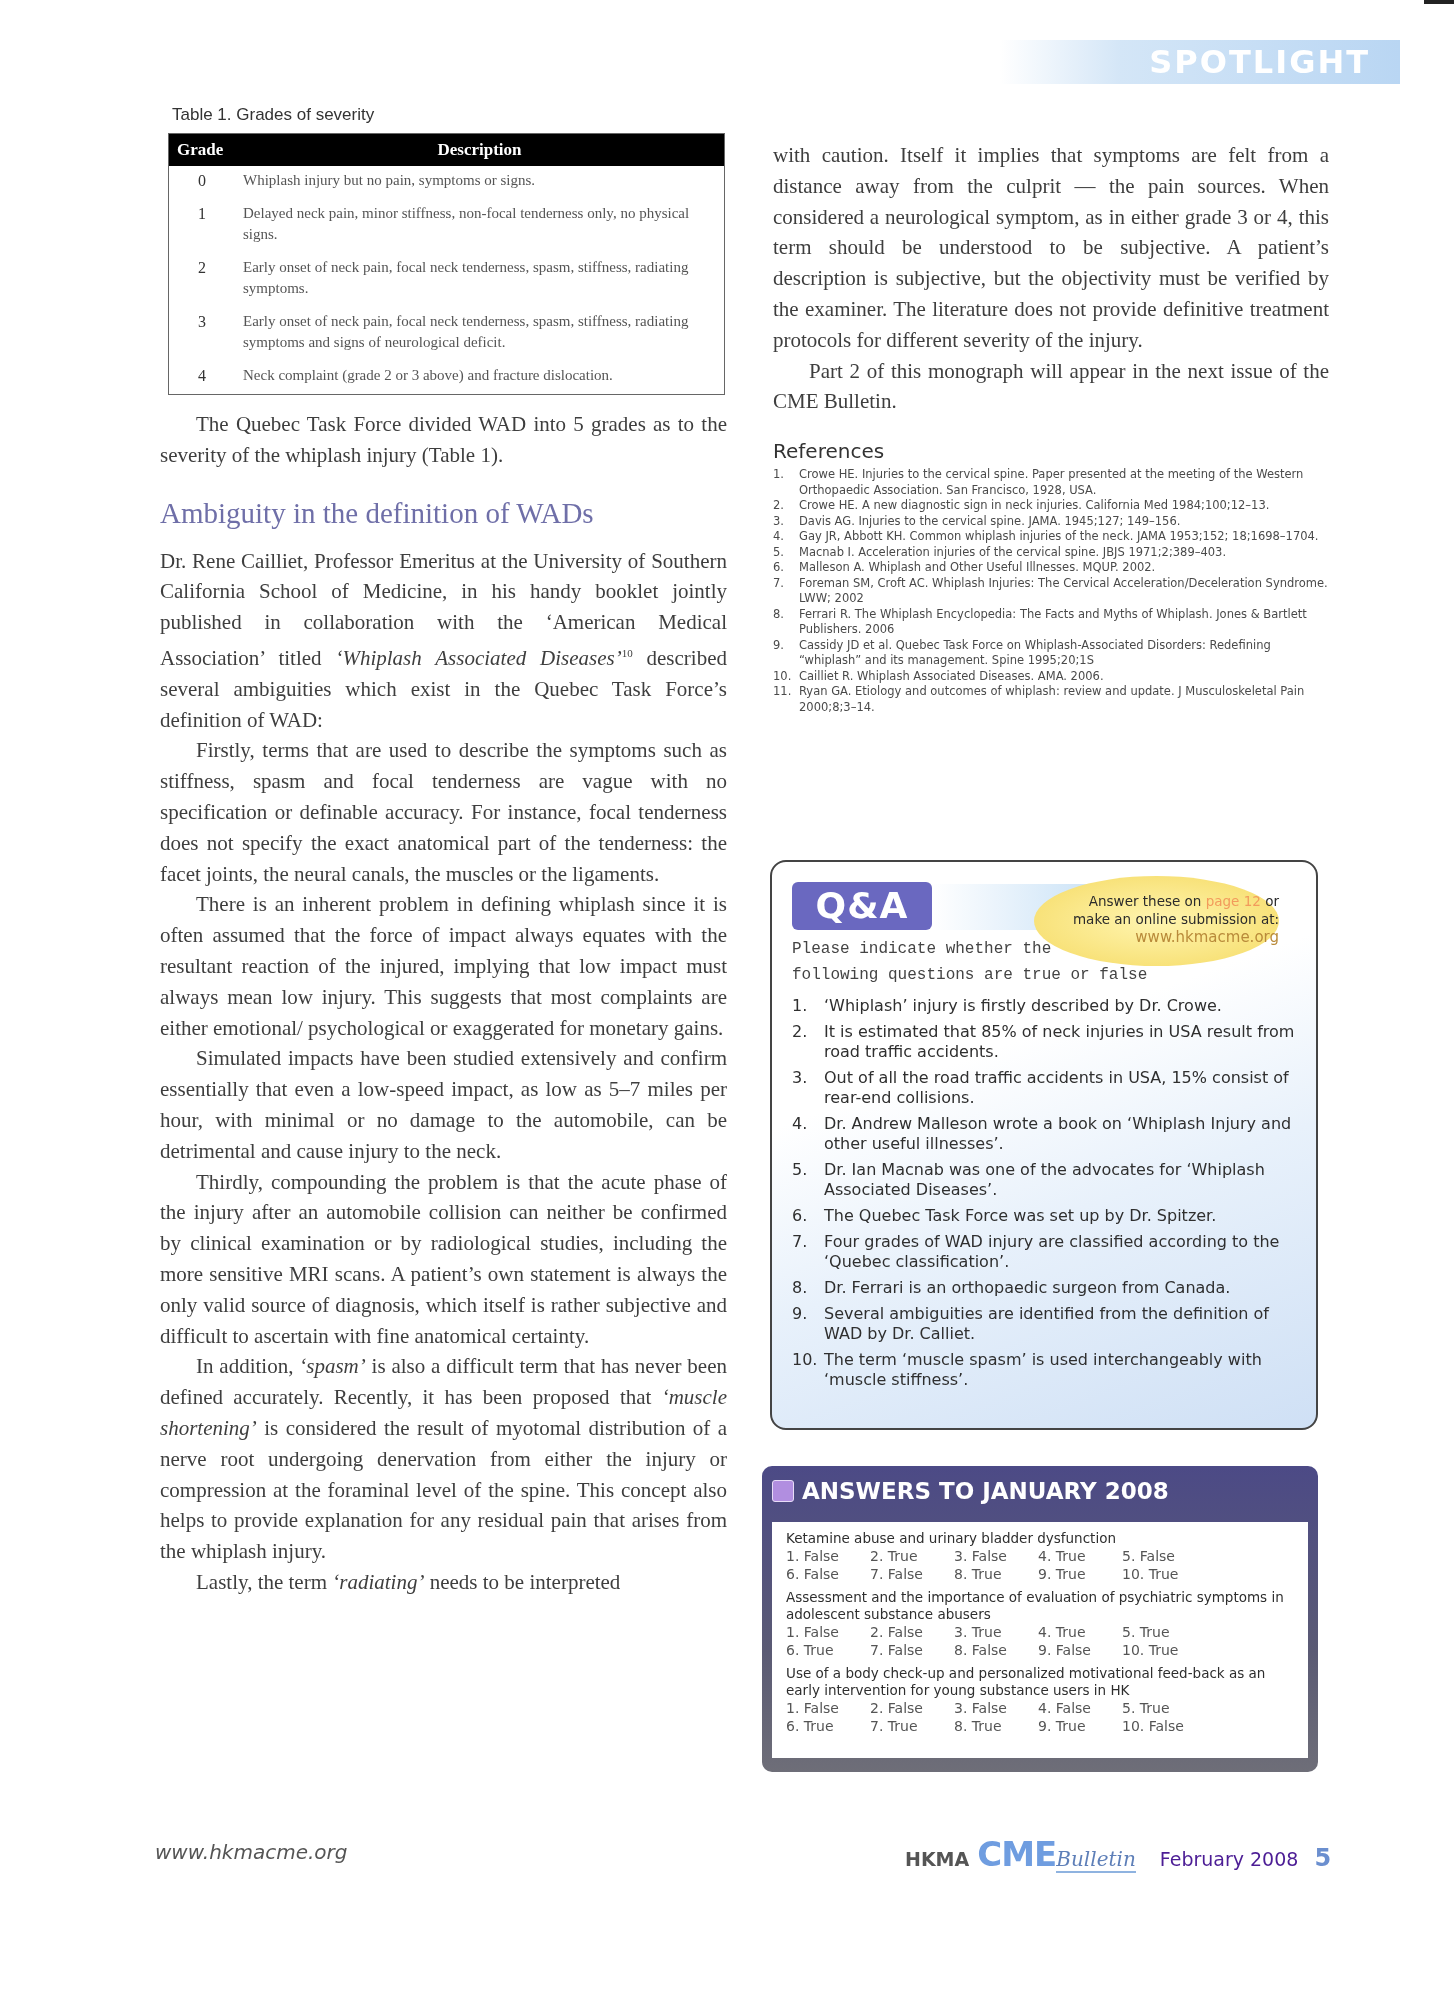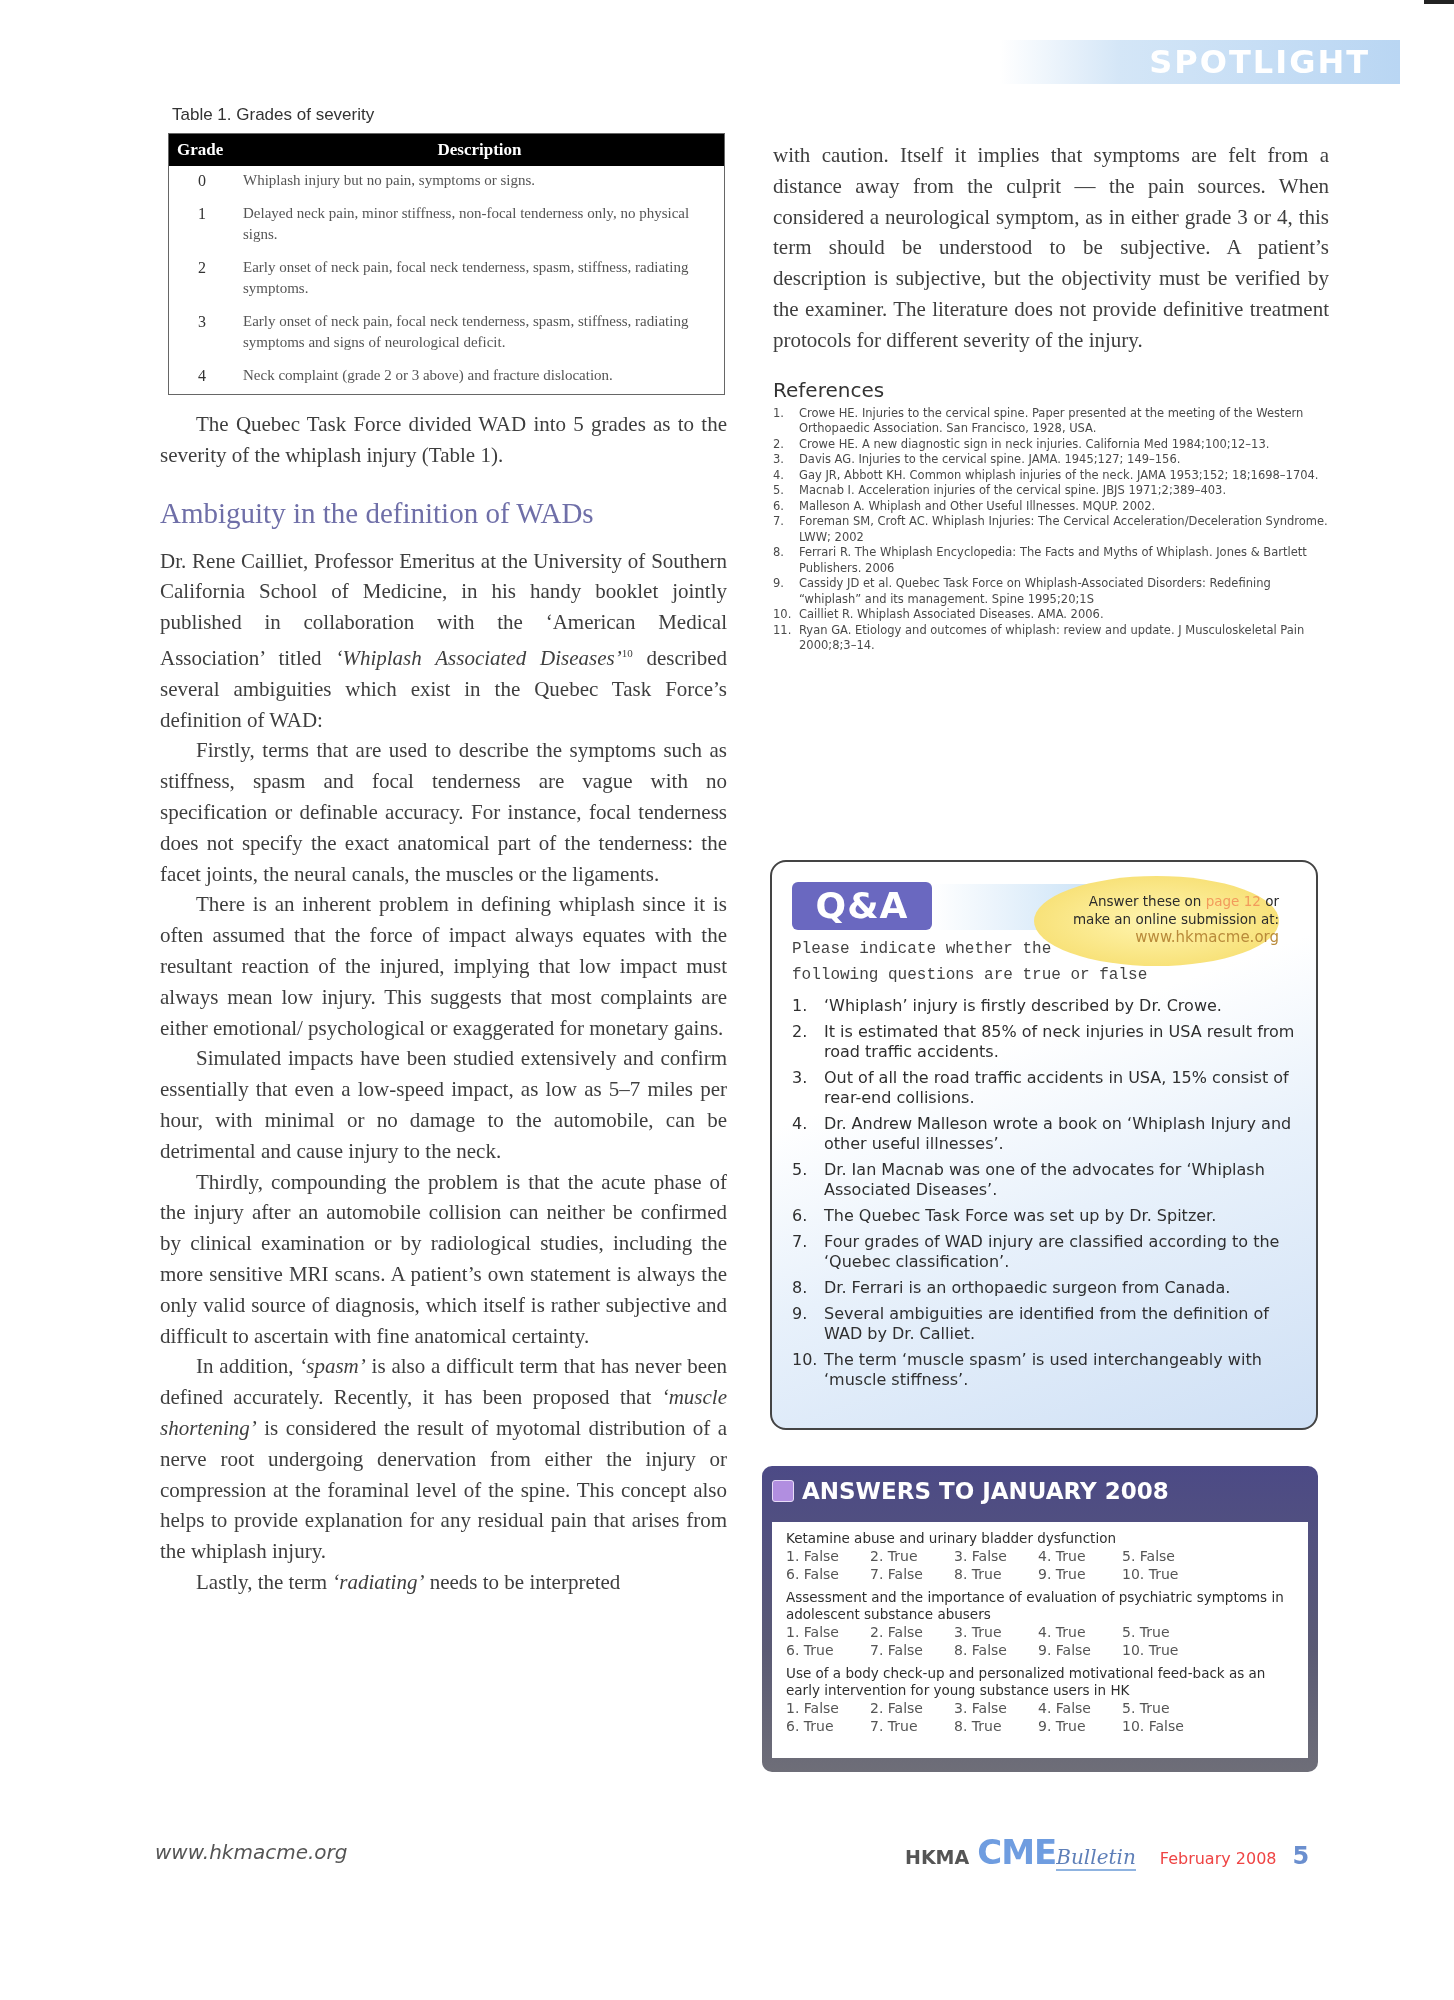--- a/index.html
+++ b/index.html
@@ -78,21 +78,21 @@
     .ans-inner { background: #ffffff; padding: 6px 14px 8px 14px; height: 236px; box-sizing: border-box; }
     .ans-topic { font-family: "DejaVu Sans", sans-serif; font-size: 13.5px; color: #2e2e2e; line-height: 17px; margin-top: 2px; }
     .ans-grid { display: grid; grid-template-columns: 84px 84px 84px 84px 90px; font-family: "DejaVu Sans", sans-serif; font-size: 14px; color: #555; line-height: 18px; margin-bottom: 6px; }
 
     
     .footer-url { position: absolute; left: 155px; top: 1840px; font-family: "DejaVu Sans", sans-serif; font-style: italic; font-size: 20px; color: #555; }
     .footer-right { position: absolute; left: 905px; top: 1832px; display: flex; align-items: baseline; }
     .f-hkma { font-family: "DejaVu Sans", sans-serif; font-weight: bold; font-size: 19px; color: #555; margin-right: 8px; }
     .f-cme { font-family: "DejaVu Sans", sans-serif; font-weight: bold; font-size: 34px; color: #6f9de0; letter-spacing: -1px; }
     .f-bulletin { font-family: "DejaVu Serif", serif; font-style: italic; font-size: 20px; color: #5e7fb8; margin-right: 24px; border-bottom: 2px solid #8fb3e0; }
-    .f-date { font-family: "DejaVu Sans", sans-serif; font-size: 16px; color: #ef4444; margin-right: 16px; margin-top: 16px; }
+    .f-date { font-family: "DejaVu Sans", sans-serif; font-size: 19px; color: #4c1d95; margin-right: 16px; margin-top: 16px; }
     .f-page { font-family: "DejaVu Sans", sans-serif; font-weight: bold; font-size: 24px; color: #6b8fcf; }
   </style>
 </head>
 <body>
 
 <div class="scan-mark"></div>
 
 <div class="spotlight">SPOTLIGHT</div>
 
 <div class="col-left">
@@ -142,20 +142,21 @@
   <p class="body-text indent">
     <span>In addition, </span><em>‘spasm’</em><span> is also a difficult term that has never been defined accurately. Recently, it has been proposed that </span><em>‘muscle shortening’</em><span> is considered the result of myotomal distribution of a nerve root undergoing denervation from either the injury or compression at the foraminal level of the spine. This concept also helps to provide explanation for any residual pain that arises from the whiplash injury.</span>
   </p>
   <p class="body-text indent">
     <span>Lastly, the term </span><em>‘radiating’</em><span> needs to be interpreted</span>
   </p>
 </div>
 
 <div class="col-right">
   <p class="body-text">with caution. Itself it implies that symptoms are felt from a distance away from the culprit — the pain sources. When considered a neurological symptom, as in either grade 3 or 4, this term should be understood to be subjective. A patient’s description is subjective, but the objectivity must be verified by the examiner. The literature does not provide definitive treatment protocols for different severity of the injury.</p>
+  <p class="body-text indent">Part 2 of this monograph will appear in the next issue of the CME Bulletin.</p>
 
   <div class="references-title">References</div>
   <ul class="ref-list">
     <li>
         <span class="num">1.</span>
         <span>Crowe HE. Injuries to the cervical spine. Paper presented at the meeting of the Western Orthopaedic Association. San Francisco, 1928, USA.</span>
       </li>
     <li>
         <span class="num">2.</span>
         <span>Crowe HE. A new diagnostic sign in neck injuries. California Med 1984;100;12–13.</span>

